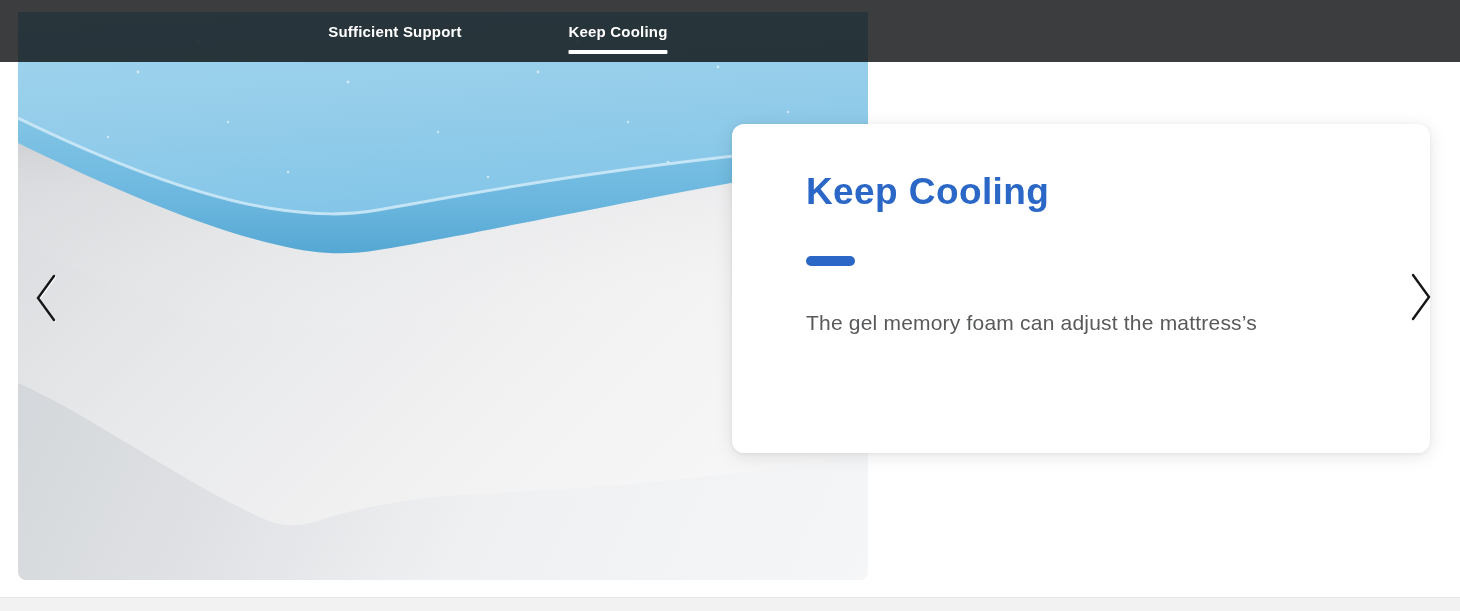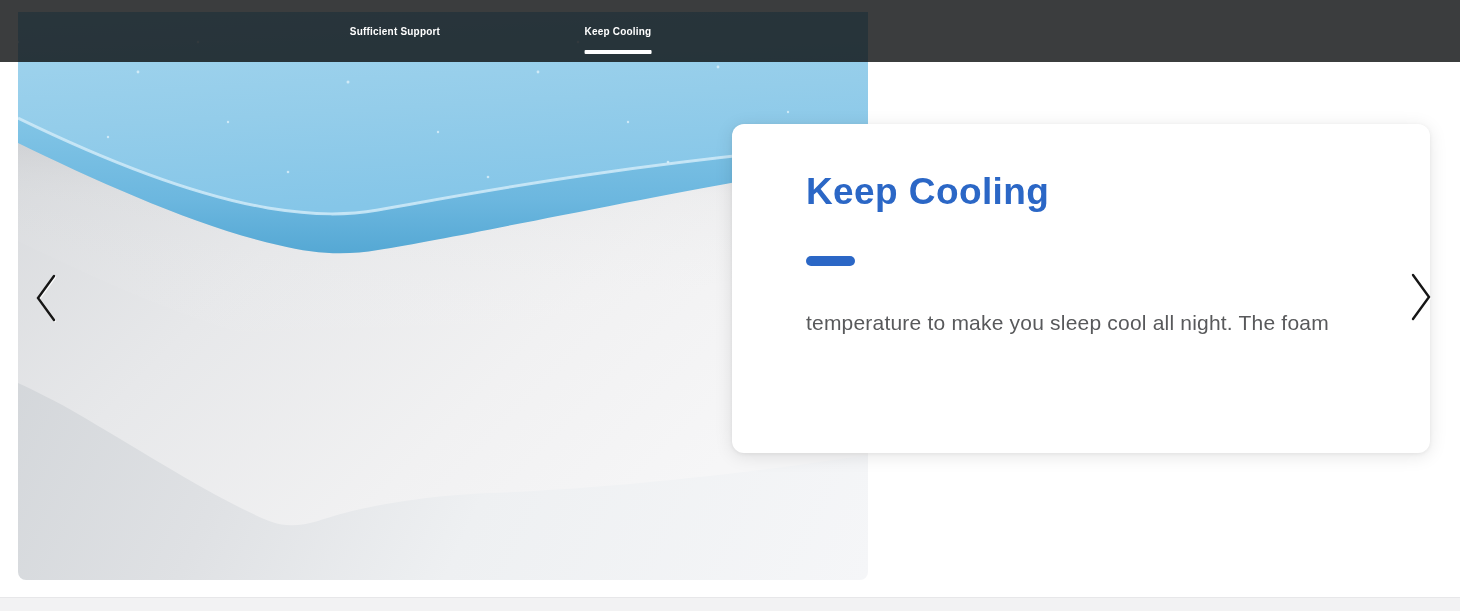--- a/index.html
+++ b/index.html
@@ -18,21 +18,21 @@
   .slide-image svg{display:block;width:850px;height:568px;}
 
   
   .feature-bar{
     position:absolute;left:0;top:0;width:1460px;height:62px;
     background:rgba(10,12,14,0.8);z-index:10;
   }
   .tab{
     position:absolute;top:0;height:62px;transform:translateX(-50%);
     display:flex;flex-direction:column;justify-content:center;align-items:center;
-    color:#ffffff;font-size:10px;font-weight:bold;letter-spacing:.2px;
+    color:#ffffff;font-size:15px;font-weight:bold;letter-spacing:.2px;
     white-space:nowrap;cursor:pointer;
   }
   .tab .underline{
     position:absolute;left:0;right:0;top:50px;height:4px;border-radius:1px;
     background:#ffffff;display:none;
   }
   .tab.active .underline{display:block;}
 
   
   .card{
@@ -166,21 +166,21 @@
     <div class="tab active" style="left:618px;">
       <span>Keep Cooling</span>
       <span class="underline"></span>
     </div>
   </div>
 
   <div class="card">
     <h2 class="card-title">Keep Cooling</h2>
     <div class="card-accent"></div>
     <div class="card-body">
-      <div>temperature to make you sleep cool all night. The foam</div>
+      <div>The gel memory foam can adjust the mattress’s</div>
     </div>
   </div>
 
   <button class="nav-arrow prev" aria-label="Previous">
     <svg width="24" height="50" viewBox="0 0 24 50">
       <polyline points="20,3 4,25 20,47" fill="none" stroke="#161616" stroke-width="2.4" stroke-linecap="round" stroke-linejoin="miter"></polyline>
     </svg>
   </button>
   <button class="nav-arrow next" aria-label="Next">
     <svg width="24" height="50" viewBox="0 0 24 50">

